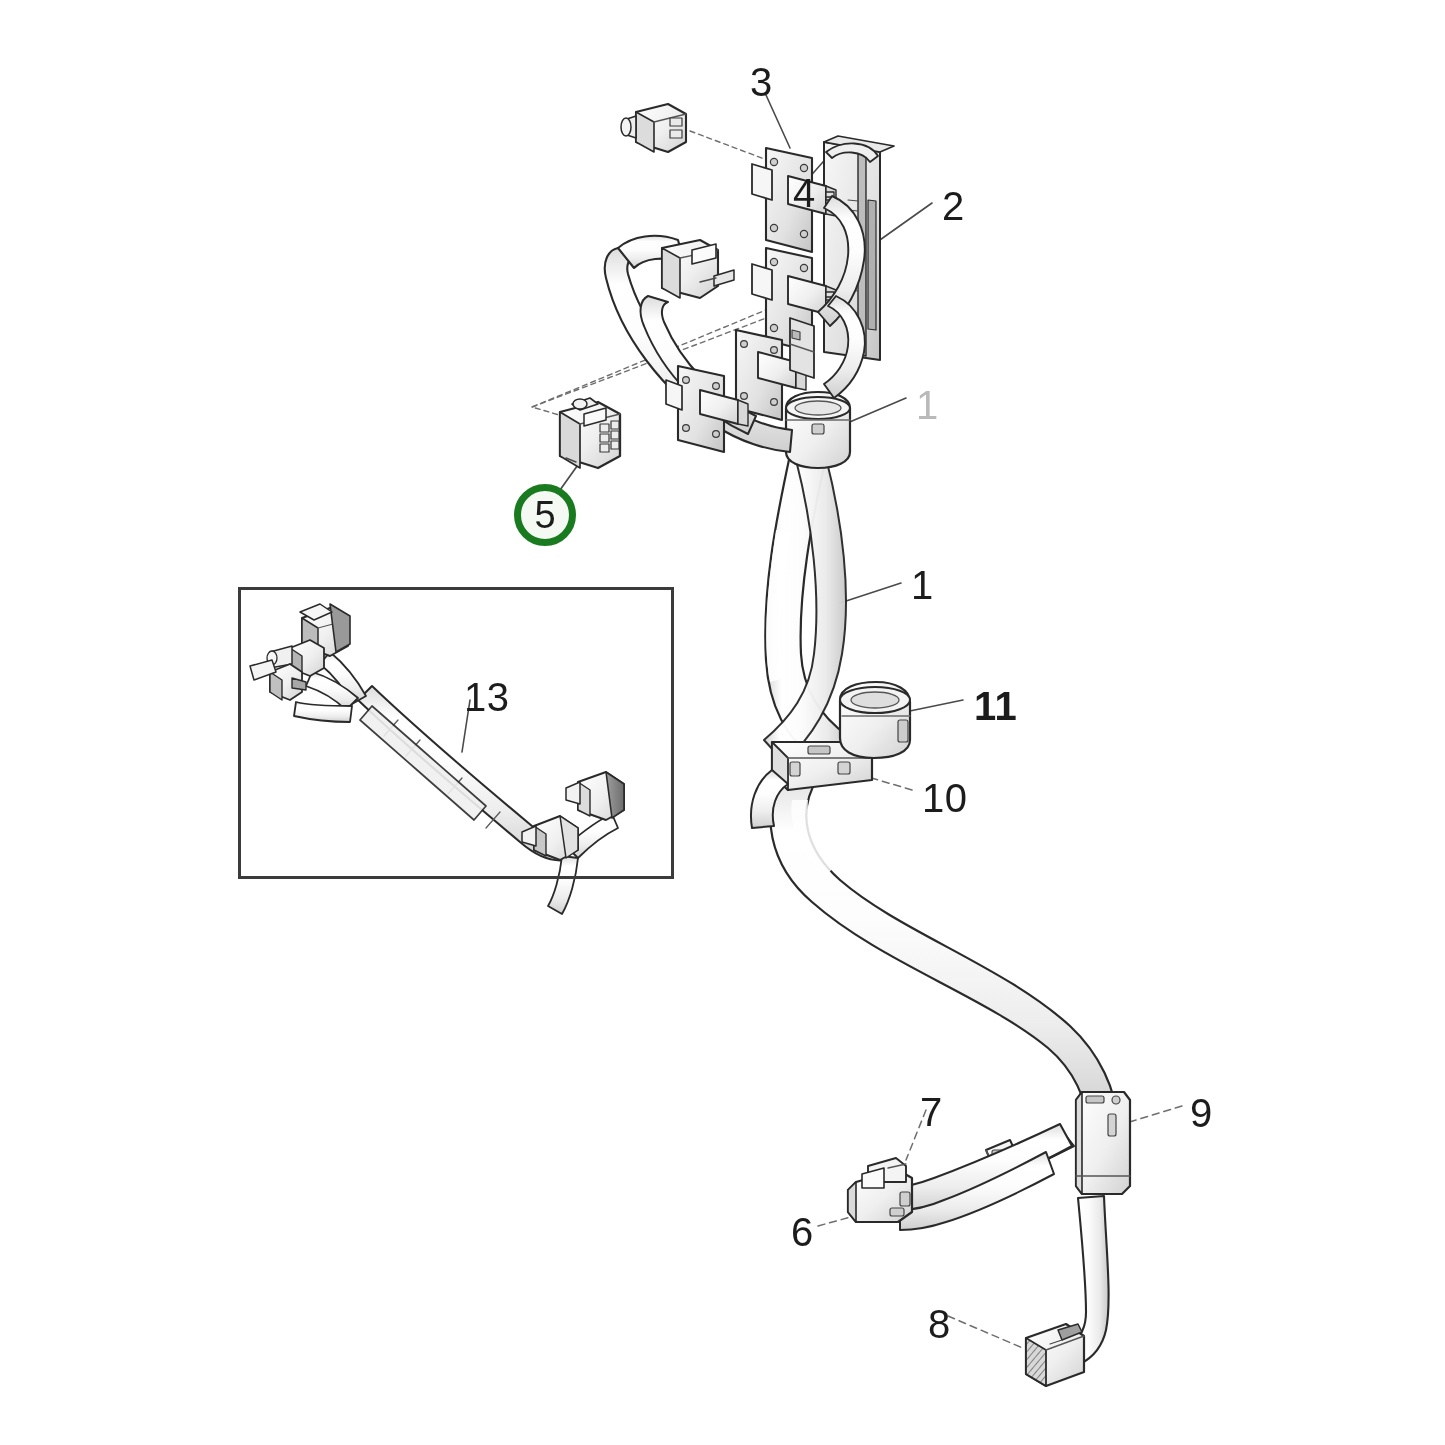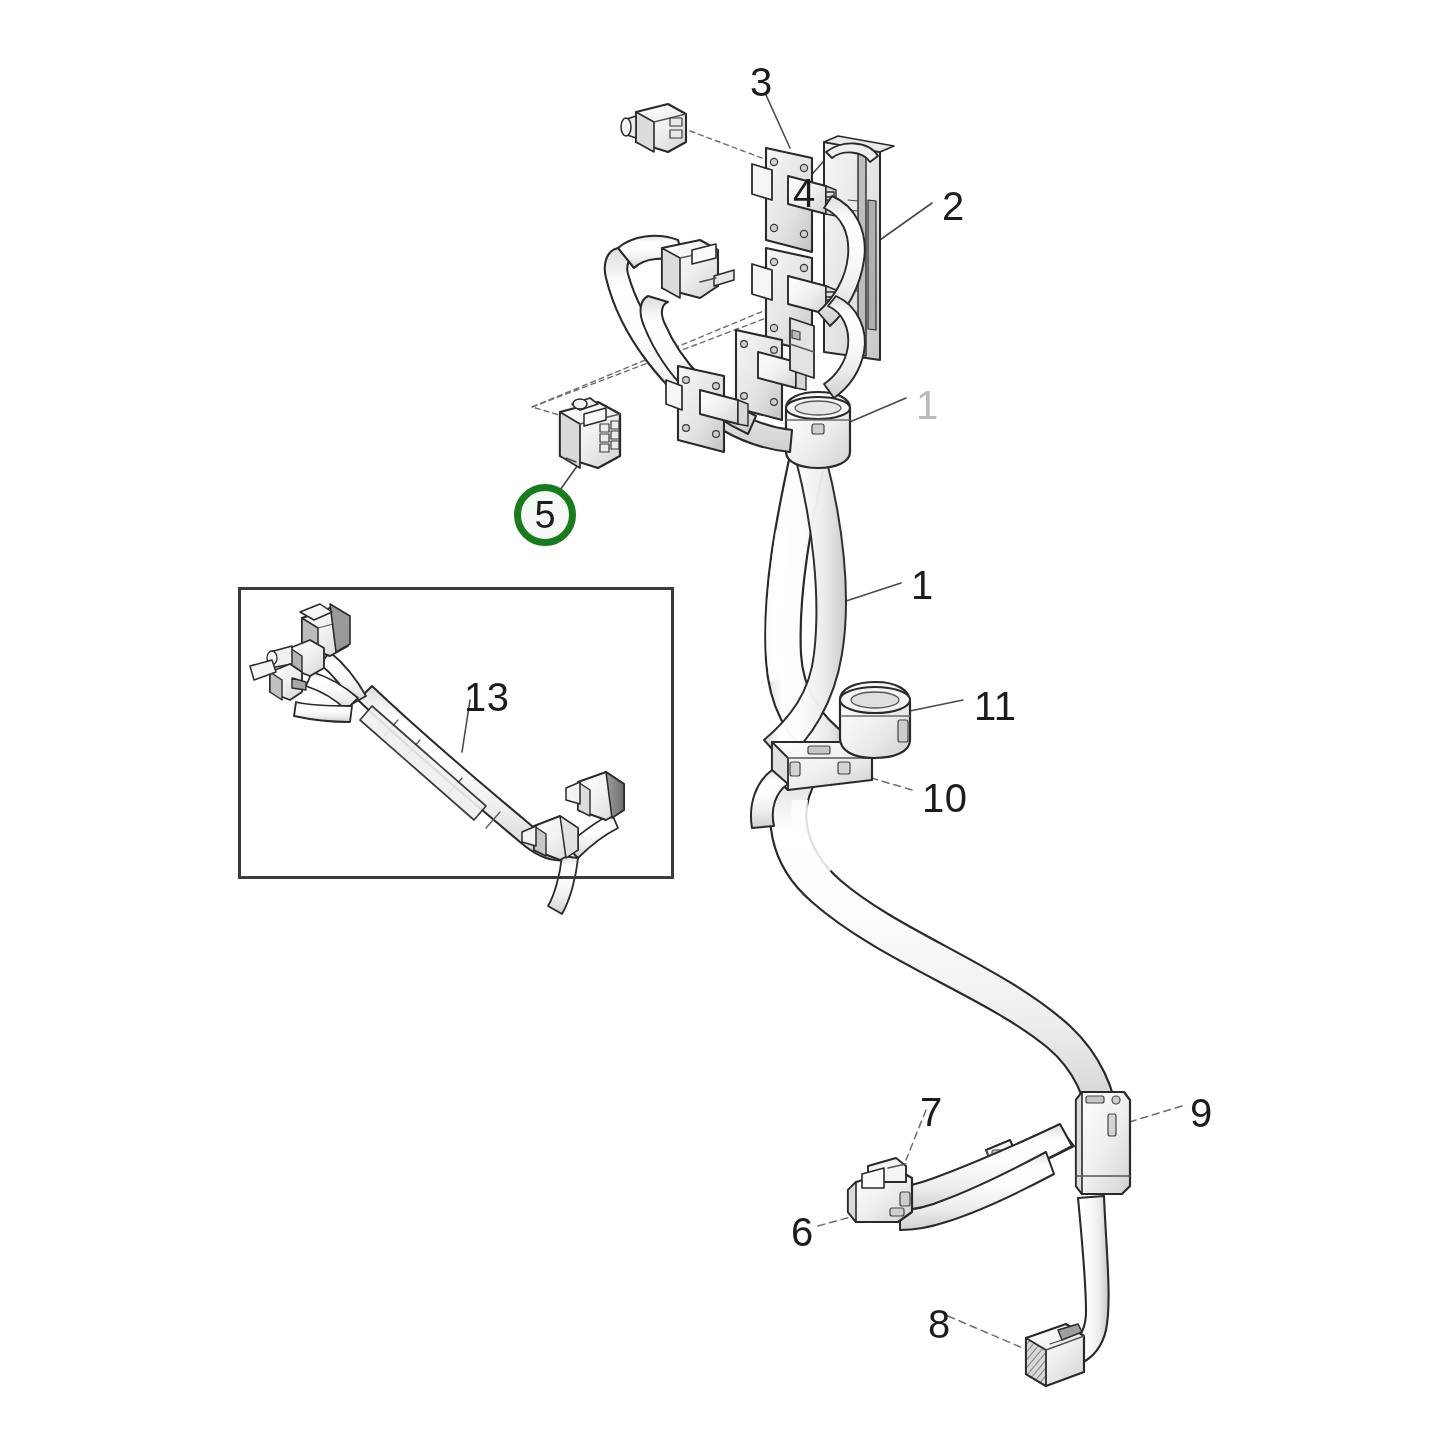--- a/index.html
+++ b/index.html
@@ -488,18 +488,18 @@
   <div class="callout-num faint" style="left:916px; top:385px;">1</div>
   <div class="callout-num" style="left:911px; top:565px;">1</div>
   <div class="callout-num" style="left:942px; top:186px;">2</div>
   <div class="callout-num" style="left:750px; top:62px;">3</div>
   <div class="callout-num" style="left:793px; top:173px;">4</div>
   <div class="callout-num" style="left:791px; top:1212px;">6</div>
   <div class="callout-num" style="left:920px; top:1092px;">7</div>
   <div class="callout-num" style="left:928px; top:1304px;">8</div>
   <div class="callout-num" style="left:1190px; top:1093px;">9</div>
   <div class="callout-num" style="left:922px; top:778px;text-align:center;">10</div>
-  <div class="callout-num" style="left:974px; top:686px;">11</div>
+  <div class="callout-num" style="left:974px; top:686px;font-weight:bold;">11</div>
   <div class="callout-num" style="left:464px; top:677px;text-align:right;">13</div>
 
   <div class="callout-badge" style="left:514px; top:484px; border:7px solid #1a7a1f; background:#f4f9f4;">5</div>
 
 </div>
 
 </body></html>

